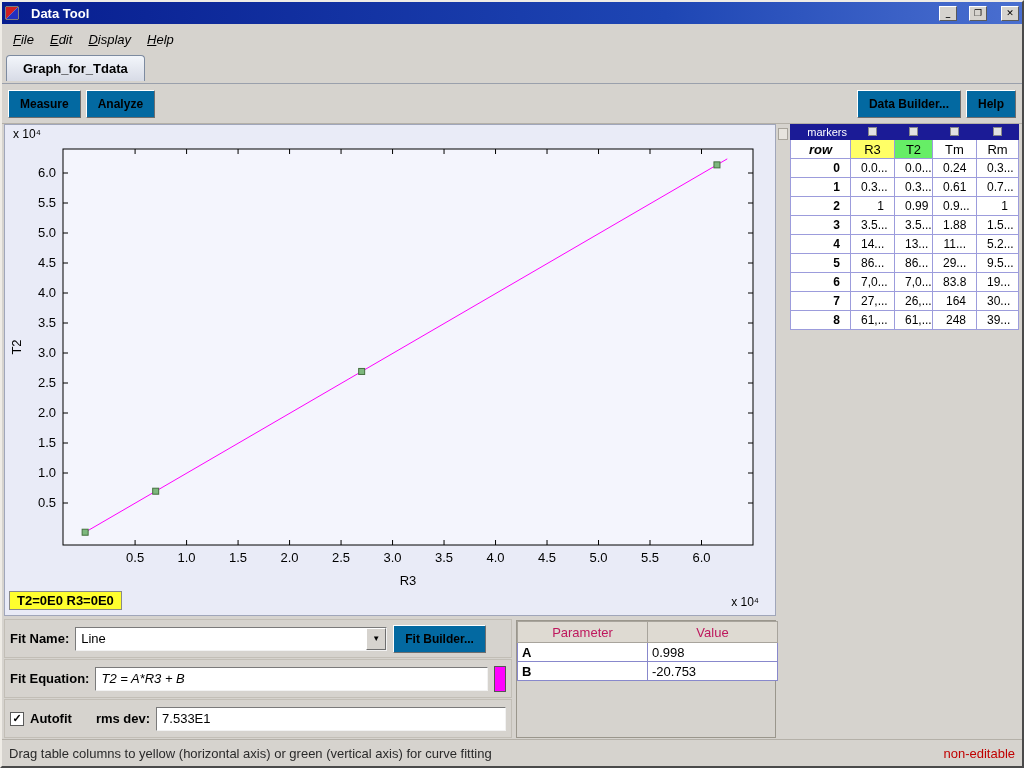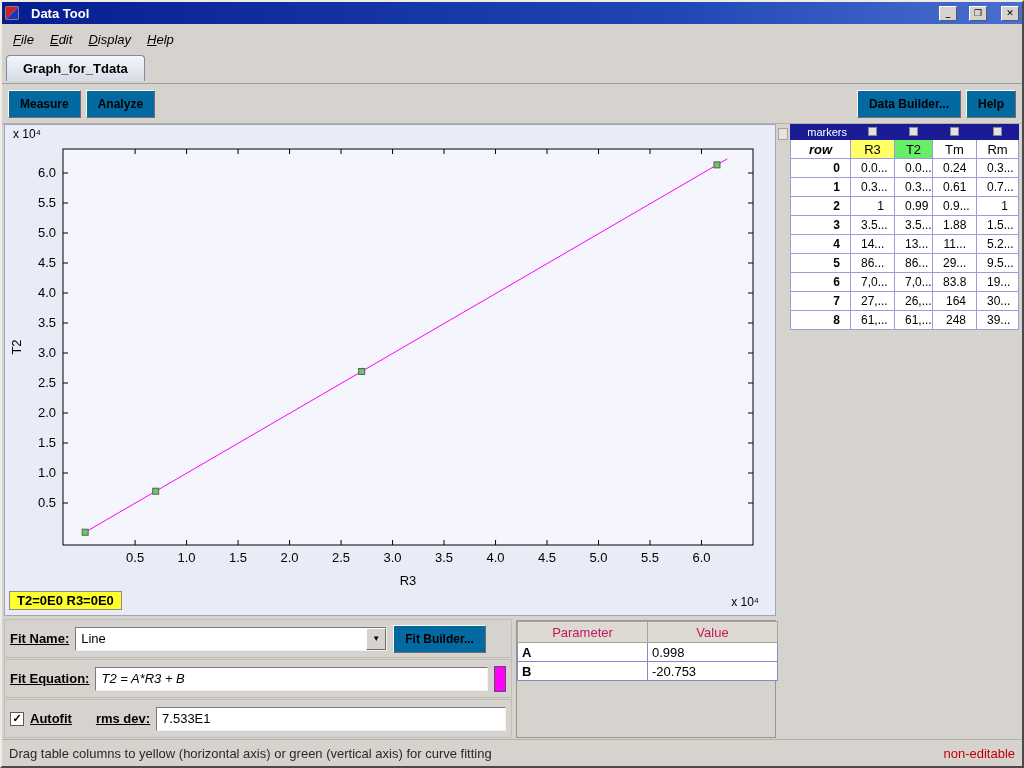--- a/index.html
+++ b/index.html
@@ -73,21 +73,21 @@
   th.c-t2 { background:#66ee66; }
   td.rowhead { font-weight:bold; text-align:right; background:#ffffff; }
   td.cell { text-align:right; background:#ffffff; }
 
   
   .bottom-area { position:absolute; left:0; top:494px; width:774px; bottom:0; }
   .fit-panel { position:absolute; left:2px; top:1px; width:508px; bottom:1px;
                display:flex; flex-direction:column; gap:1px; }
   .fit-row { flex:1; display:flex; align-items:center; gap:6px; padding:0 5px;
              border:1px solid #c2beb6; background:#d6d3ce; }
-  .flabel { font-weight:bold; white-space:nowrap;text-decoration:underline; }
+  .flabel { font-weight:bold; white-space:nowrap; }
   .combo { flex:1; max-width:312px; height:24px; background:#fff; display:flex; align-items:center;
            border:1px solid; border-color:#7a7a7a #f2f2f2 #f2f2f2 #7a7a7a; }
   .combo-text { flex:1; padding-left:5px; }
   .combo-arrow { width:20px; align-self:stretch; background:#d6d3ce; border:1px solid;
                  border-color:#ffffff #6e6e6e #6e6e6e #ffffff; font-size:8px;
                  display:flex; align-items:center; justify-content:center; }
   .field { flex:1; height:24px; background:#fff; padding:3px 5px;
            border:1px solid; border-color:#7a7a7a #f2f2f2 #f2f2f2 #7a7a7a; white-space:nowrap; }
   .eq-field { color:#000000;font-style:italic; }
   .swatch { width:12px; height:26px; border:1px solid #555; }

